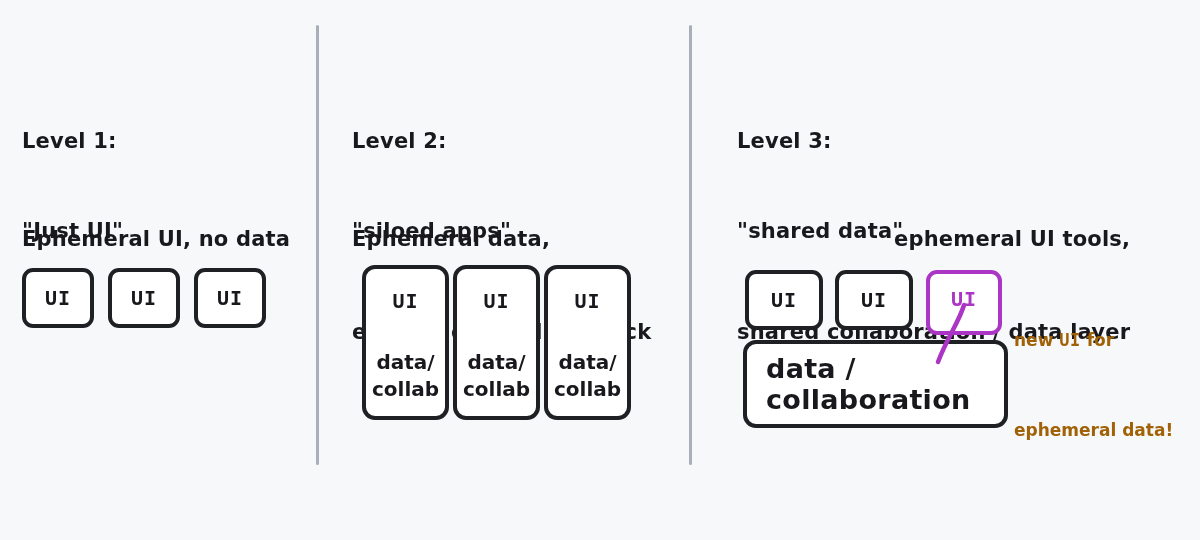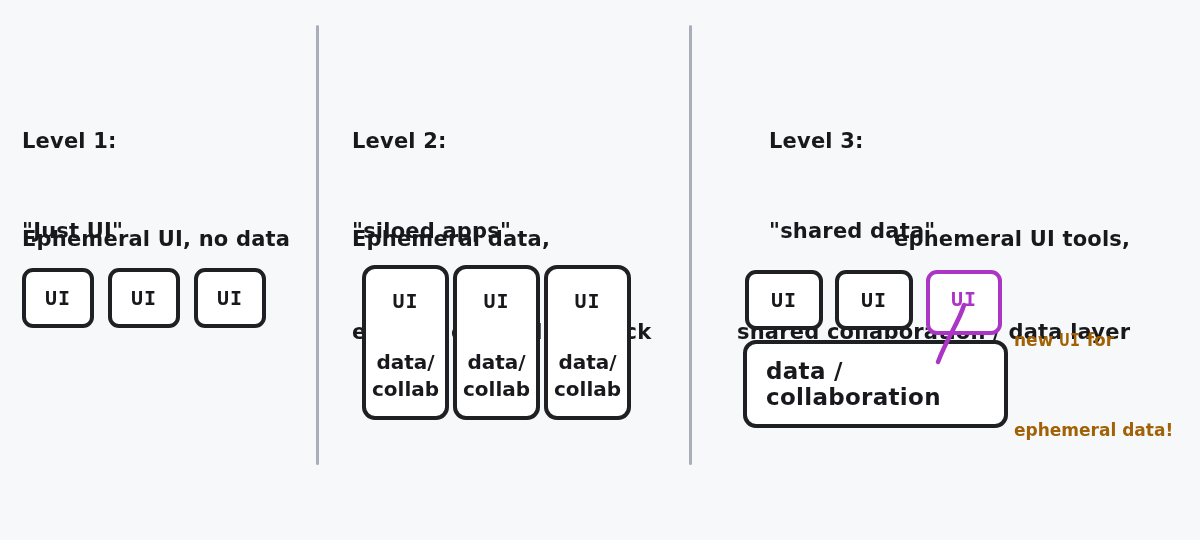--- a/index.html
+++ b/index.html
@@ -58,21 +58,21 @@
   .subtext {
     font-size: 21px;
     line-height: 31px;
   }
   .heading .line, .subtext .line { display: block; }
 
   .c1 .heading { left: 22px; top: 54px; }
   .c1 .subtext { left: 22px; top: 150px; }
   .c2 .heading { left: 33px; top: 54px; }
   .c2 .subtext { left: 33px; top: 150px; }
-  .c3 .heading { left: 45px; top: 54px; margin-left: 32px; }
+  .c3 .heading { left: 45px; top: 54px; }
   .c3 .subtext { left: 45px; top: 150px; text-align: right; }
 
   
   .box {
     position: absolute;
     box-sizing: border-box;
     background: #ffffff;
     border: 4px solid #1f2023;
     border-radius: 11px;
     display: flex;
@@ -151,21 +151,21 @@
     border-radius: 13px;
     display: flex;
     align-items: center;
     justify-content: flex-start;
     z-index: 1;
   }
   .data-box .data-label {
     margin-left: 19px;
     font-family: "DejaVu Sans", sans-serif;
     font-weight: bold;
-    font-size: 23px;
+    font-size: 27px;
     color: #19191d;
     letter-spacing: 0.3px;
   }
 
   .connector {
     position: absolute;
     left: 225px;
     top: 288px;
     width: 70px;
     height: 70px;

